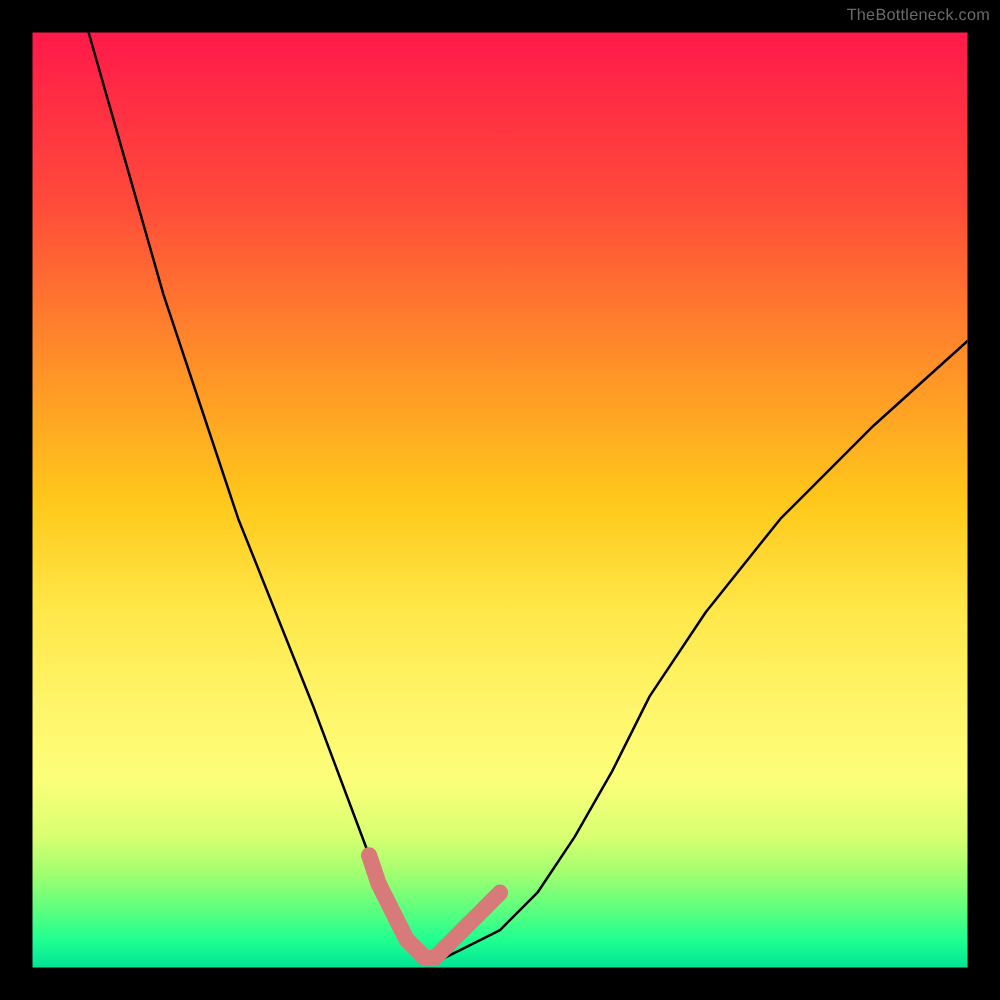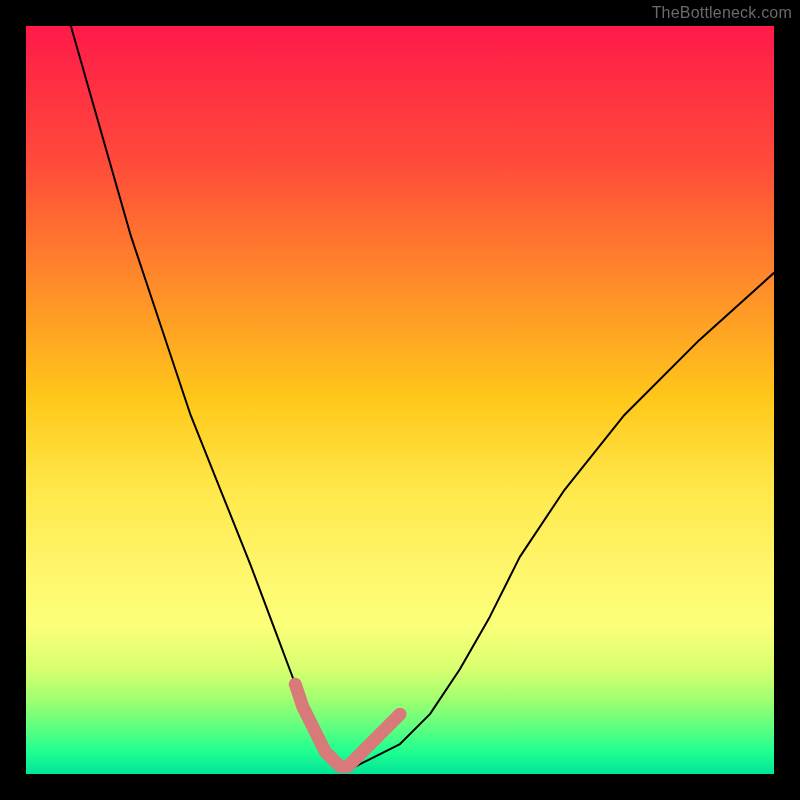--- a/index.html
+++ b/index.html
@@ -43,21 +43,21 @@
     left: 0;
     top: 0;
     width: 748px;
     height: 748px;
   }
   .watermark {
     position: absolute;
     top: 4px;
     right: 8px;
     color: #6a6a6a;
-    font-size: 16px;
+    font-size: 13px;
     font-weight: 500;
     letter-spacing: 0.2px;
   }
 </style>
 </head>
 <body>
 
 <div class="frame">
   <div class="plot-area">
     <svg class="curve-svg" viewBox="0 0 748 748" preserveAspectRatio="none">

